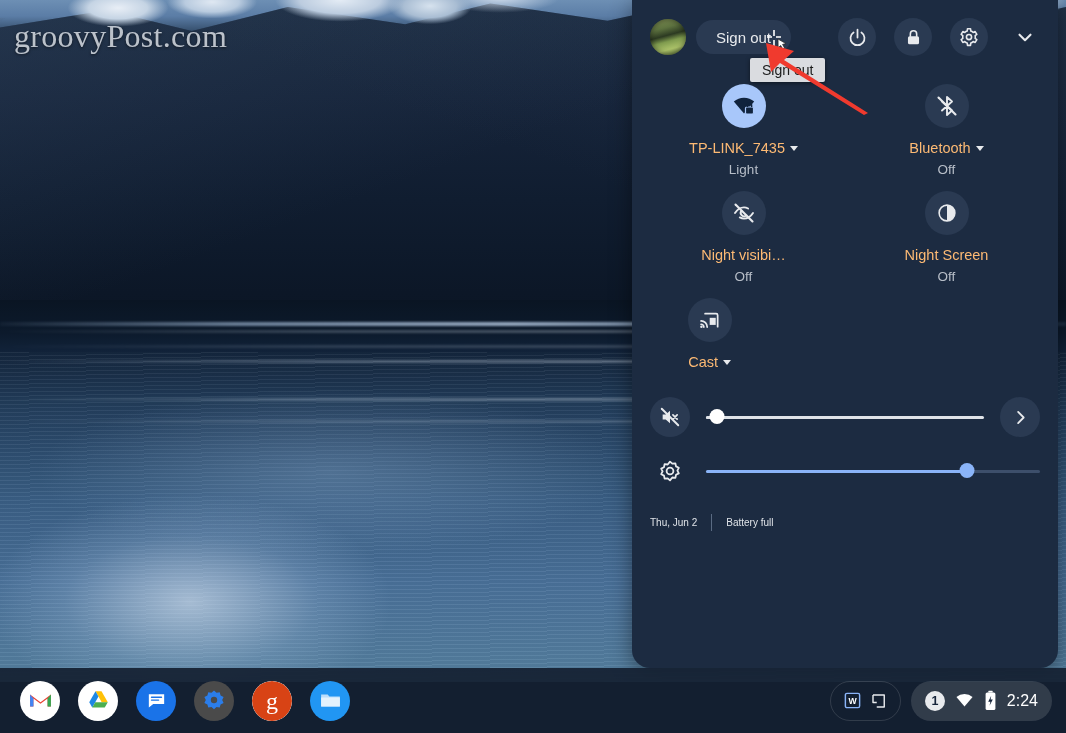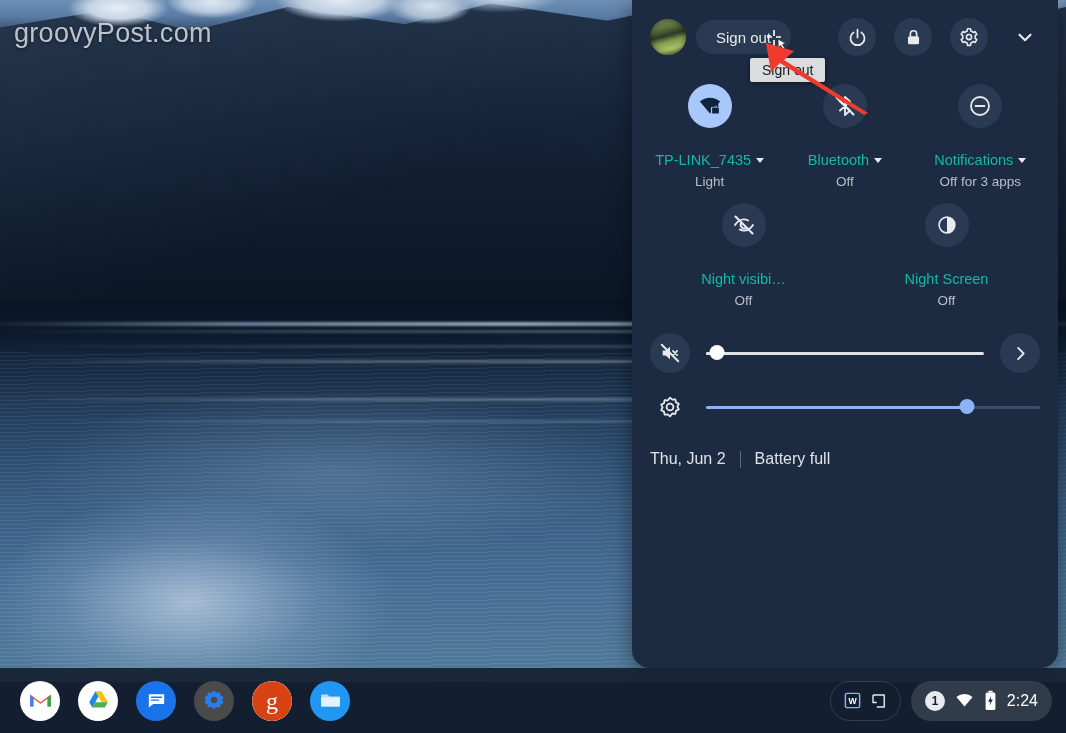--- a/index.html
+++ b/index.html
@@ -61,21 +61,21 @@
       repeating-linear-gradient(179deg,rgba(255,255,255,.055) 0 1px,rgba(0,0,0,.04) 1px 4px),
       linear-gradient(180deg,#14263d 0%,#24405f 18%,#3a5f85 45%,#4a719a 70%,#55809f 100%);
   }
   .water-streak{
     position:absolute; left:0; width:100%; height:3px;
     background:linear-gradient(90deg,rgba(255,255,255,0) 0%,rgba(215,230,246,.5) 30%,rgba(230,240,252,.62) 55%,rgba(190,212,238,.3) 80%,rgba(255,255,255,0) 100%);
     filter:blur(1.2px);
   }
   .wm{
     position:absolute; left:14px; top:18px;
-    font-family:Liberation Sans, sans-serif; font-size:27px;
+    font-family:Liberation Serif, serif; font-size:32px;
     color:rgba(235,240,246,.78); letter-spacing:.3px;
     text-shadow:0 1px 3px rgba(0,0,0,.55);
     user-select:none;
   }
 
   
   .qs-panel{
     position:absolute; left:632px; top:0; width:426px; height:668px;
     background:#1c2b41; border-radius:0 0 18px 18px;
     box-shadow:0 4px 22px rgba(0,0,0,.45);
@@ -122,23 +122,23 @@
     padding:14px 4px 0 4px; cursor:pointer; min-width:0;
   }
   .tile.empty{ cursor:default; }
   .tile-ic{
     width:44px; height:44px; border-radius:50%;
     background:#2a3a52; display:flex; align-items:center; justify-content:center;
     margin-bottom:11px;
   }
   .tile-ic.active{ background:#a8c7fa; color:#10233d; }
   .tile-lbl{
-    font-size:14.5px; color:#14b8a6; line-height:19px; text-align:center;
+    font-size:14.5px; color:#fdba74; line-height:19px; text-align:center;
     max-width:125px; white-space:nowrap; overflow:hidden; text-overflow:ellipsis;
-    display:flex; align-items:center; gap:5px; justify-content:center;margin-top:12px;
+    display:flex; align-items:center; gap:5px; justify-content:center;
   }
   .tile-lbl.two{ white-space:normal; display:block; }
   .tile-sub{ font-size:13.5px; color:#b7bec8; margin-top:4px; text-align:center; }
   .caret{ display:inline-block; width:0; height:0; flex:0 0 auto;
     border-left:4.5px solid transparent; border-right:4.5px solid transparent;
     border-top:5.5px solid #e8eaed; }
 
   
   .sliders{ padding:18px 18px 0 18px; }
   .slider-row{ display:flex; align-items:center; gap:16px; height:54px; }
@@ -161,21 +161,21 @@
   .vol .thumb{ background:#ffffff; }
   .bri .bar{ background:#3d4f6b; }
   .bri .fill{ background:#8ab4f8; }
   .bri .thumb{ background:#8ab4f8; }
   .chevron-btn{
     width:40px; height:40px; border-radius:50%; border:none; background:#2a3a52;
     color:#e8eaed; display:flex; align-items:center; justify-content:center; cursor:pointer; flex:0 0 40px;
   }
   .qs-foot{
     display:flex; align-items:center; gap:14px;
-    padding:16px 18px 0 18px; font-size:16px; color:#dfe3e8;
+    padding:16px 18px 0 18px; font-size:10px; color:#dfe3e8;
   }
   .foot-div{ width:1px; height:17px; background:#5a6b83; }
 
   
   .shelf{
     position:absolute; left:0; bottom:0; width:1066px; height:65px;
     background:rgba(20,32,50,.93);
     display:flex; align-items:center;
   }
   .shelf-apps{ display:flex; align-items:center; gap:18px; padding-left:20px; }
@@ -285,33 +285,20 @@
               <path d="M3.5 3.5 20.5 20.5" stroke-width="2.1"></path>
             </svg>
           </div>
           <div class="tile-lbl">
             <span>Bluetooth</span>
             <i class="caret"></i>
           </div>
           <div class="tile-sub">Off</div>
         </div>
 
-        <div class="tile">
-          <div class="tile-ic">
-            <svg width="24" height="24" viewBox="0 0 24 24" fill="none" stroke="#e8eaed" stroke-width="1.8">
-              <circle cx="12" cy="12" r="9"></circle>
-                <path d="M7.5 12h9" stroke-linecap="round"></path>
-            </svg>
-          </div>
-          <div class="tile-lbl">
-            <span>Notifications</span>
-            <i class="caret"></i>
-          </div>
-          <div class="tile-sub">Off for 3 apps</div>
-        </div>
       </div>
 
       <div class="tile-row">
 
         <div class="tile">
           <div class="tile-ic">
             <svg width="24" height="24" viewBox="0 0 24 24" fill="none" stroke="#e8eaed" stroke-width="1.9" stroke-linecap="round">
               <path d="M3 12s3.6-5.6 9-5.6c1.5 0 2.9.45 4.1 1.1M21 12s-3.6 5.6-9 5.6c-1.6 0-3-.5-4.2-1.2"></path>
               <path d="M9.6 9.6a3.4 3.4 0 0 0 4.8 4.8"></path>
               <path d="M3.5 3.5 20.5 20.5" stroke-width="2.1"></path>
@@ -326,20 +313,41 @@
             <svg width="22" height="22" viewBox="0 0 24 24">
               <circle cx="12" cy="12" r="8.6" fill="none" stroke="#e8eaed" stroke-width="1.7"></circle>
               <path d="M12 3.4a8.6 8.6 0 0 1 0 17.2z" fill="#e8eaed"></path>
             </svg>
           </div>
           <div class="tile-lbl">Night Screen</div>
           <div class="tile-sub">Off</div>
         </div>
       </div>
 
+      <div class="tile-row">
+        <div class="tile">
+          <div class="tile-ic">
+            <svg width="23" height="23" viewBox="0 0 24 24" fill="none" stroke="#e8eaed" stroke-width="1.8" stroke-linecap="round">
+              <path d="M20.5 18.5v-12a1.6 1.6 0 0 0-1.6-1.6H7.4"></path>
+              <path d="M13 18.5h6" stroke-width="0"></path>
+              <path d="M19 18.5h1.5" stroke-width="0"></path>
+              <path d="M11.5 18.5h8.5a.5.5 0 0 0 .5-.5" stroke-width="0"></path>
+              <path d="M12.2 9.2h6.3v7.4h-6.3" fill="#e8eaed" stroke="none"></path>
+              <path d="M3.2 12.4a6.4 6.4 0 0 1 6.4 6.4M3.2 15.9a2.9 2.9 0 0 1 2.9 2.9"></path>
+              <circle cx="3.6" cy="18.6" r="1.3" fill="#e8eaed" stroke="none"></circle>
+            </svg>
+          </div>
+          <div class="tile-lbl">
+            <span>Cast</span>
+            <i class="caret"></i>
+          </div>
+        </div>
+        <div class="tile empty"></div>
+        <div class="tile empty"></div>
+      </div>
     </div>
 
     <div class="sliders">
       <div class="slider-row">
         <div class="sl-icon">
           <svg width="22" height="22" viewBox="0 0 24 24" fill="none" stroke="#e8eaed" stroke-width="1.9" stroke-linecap="round">
             <path d="M4 9.3h3.3L12 5.2v13.6L7.3 14.7H4z" fill="#e8eaed" stroke="none"></path>
             <path d="M15.2 9.6l4.6 4.8M19.8 9.6l-4.6 4.8"></path>
             <path d="M3 3 21 21" stroke-width="2.1"></path>
           </svg>

